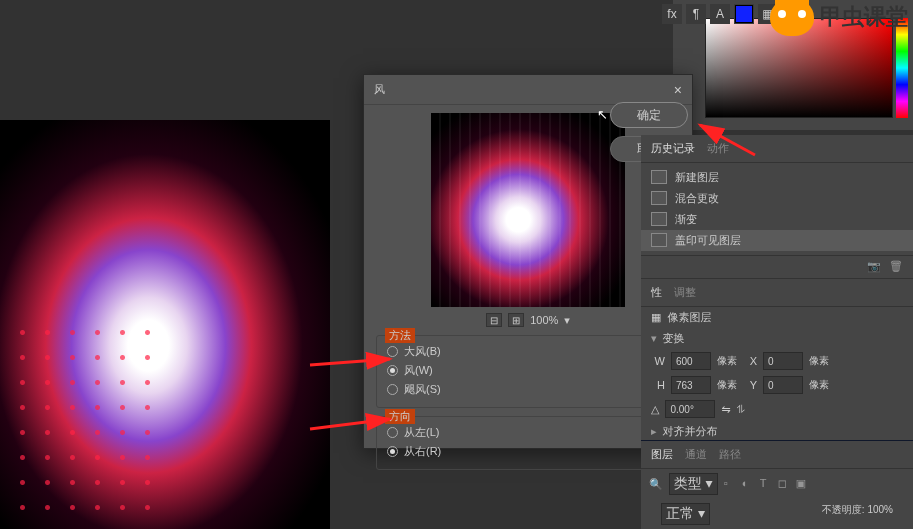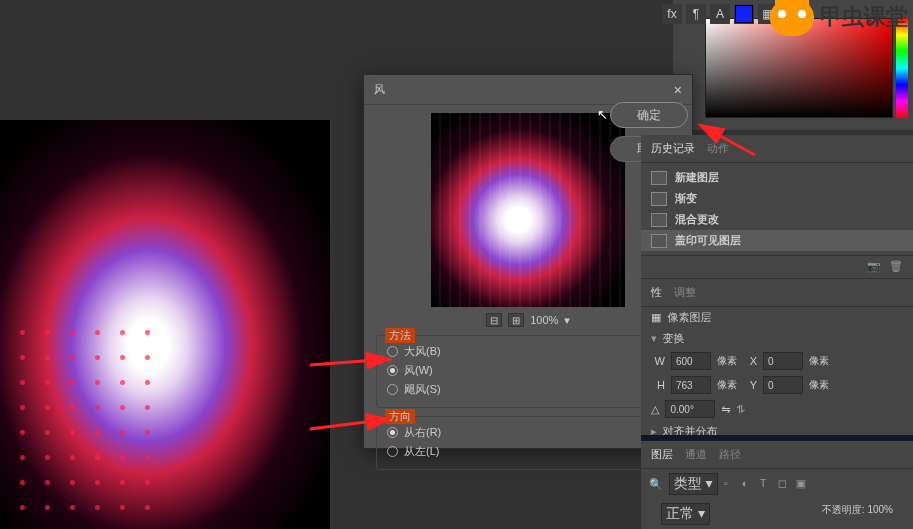--- a/index.html
+++ b/index.html
@@ -45,33 +45,33 @@
     .dlg-btns { position: absolute; left: 610px; top: 102px; display: flex; flex-direction: column; gap: 8px; }
     .dlg-btn { width: 78px; height: 26px; border: 1px solid #666; border-radius: 13px; background: #535353; display:flex; align-items:center; justify-content:center; font-size:12px; }
     .dlg-btn.primary { border-color: #888; }
     .cursor { position:absolute; left:-14px; top:4px; font-size:13px; color:#fff; }
     
     .right-panels { position: absolute; right: 0; top: 135px; width: 272px; bottom: 0; background: #454545; }
     .panel-tabs { display: flex; gap: 12px; padding: 6px 10px; border-bottom: 1px solid #333; font-size: 11px; }
     .panel-tabs span { color: #888; }
     .panel-tabs span.active { color: #ddd; }
     .history-list { padding: 4px 0; }
-    .history-item { display: flex; align-items: center; gap: 8px; padding: 3px 10px; font-weight: bold; }
+    .history-item { display: flex; gap: 8px; padding: 3px 10px; }
     .history-item.sel { background: #5a5a5a; }
     .history-icon { width: 16px; height: 14px; border: 1px solid #888; background: #555; }
     .history-foot { display:flex; justify-content:flex-end; gap:8px; padding:4px 10px; border-top:1px solid #333; }
     .hf-ic { width:14px; height:14px; opacity:0.6; }
     
     .prop-section { border-top: 1px solid #333; }
     .prop-row { display: flex; align-items: center; gap: 6px; padding: 3px 10px; }
     .prop-label { width: 14px; text-align: right; }
     .prop-input { width: 40px; height: 18px; background: #3a3a3a; border: 1px solid #2a2a2a; color: #ccc; font-size: 10px; padding: 0 4px; }
     .prop-unit { font-size: 10px; }
     
-    .layers-section { position:absolute; bottom:0; left:0; right:0; border-top:6px solid #0f172a; }
+    .layers-section { position:absolute; bottom:0; left:0; right:0; border-top:1px solid #0f172a; }
     .layer-filter { display:flex; align-items:center; gap:6px; padding:4px 8px; }
     .layer-sel { background:#3a3a3a; border:1px solid #2a2a2a; padding:1px 4px; font-size:14px; }
     .layer-icons { display:flex; gap:4px; }
     .li-ic { width:14px; height:14px; opacity:0.6; }
     .layer-blend { display:flex; justify-content:space-between; padding:4px 20px; font-size:10px; }
     
     .arrow { position: absolute; pointer-events: none; }
     .arrow svg { overflow: visible; }
     .ar1 { left: 310px; top: 355px; }
     .ar2 { left: 310px; top: 415px; }
@@ -132,26 +132,26 @@
           <span>风(W)</span>
         </div>
       <div class="radio-row">
           <span class="radio"></span>
           <span>飓风(S)</span>
         </div>
     </div>
     <div class="fieldset">
       <div class="fieldset-legend">方向</div>
       <div class="radio-row">
+          <span class="radio"></span>
+          <span>从左(L)</span>
+        </div>
+      <div class="radio-row">
           <span class="radio checked"></span>
           <span>从右(R)</span>
-        </div>
-      <div class="radio-row">
-          <span class="radio"></span>
-          <span>从左(L)</span>
         </div>
     </div>
   </div>
 </div>
 
 <div class="dlg-btns">
   <div class="dlg-btn primary" style="position:relative">
     <span class="cursor">↖</span>
     <span>确定</span>
   </div>
@@ -165,25 +165,25 @@
     <span class="active">历史记录</span>
     <span>动作</span>
   </div>
   <div class="history-list">
     <div class="history-item">
         <div class="history-icon"></div>
         <span>新建图层</span>
       </div>
     <div class="history-item">
         <div class="history-icon"></div>
+        <span>混合更改</span>
+      </div>
+    <div class="history-item">
+        <div class="history-icon"></div>
         <span>渐变</span>
-      </div>
-    <div class="history-item">
-        <div class="history-icon"></div>
-        <span>混合更改</span>
       </div>
     <div class="history-item sel">
         <div class="history-icon"></div>
         <span>盖印可见图层</span>
       </div>
   </div>
   <div class="history-foot">
     <span class="hf-ic">📷</span>
     <span class="hf-ic">🗑</span>
   </div>

